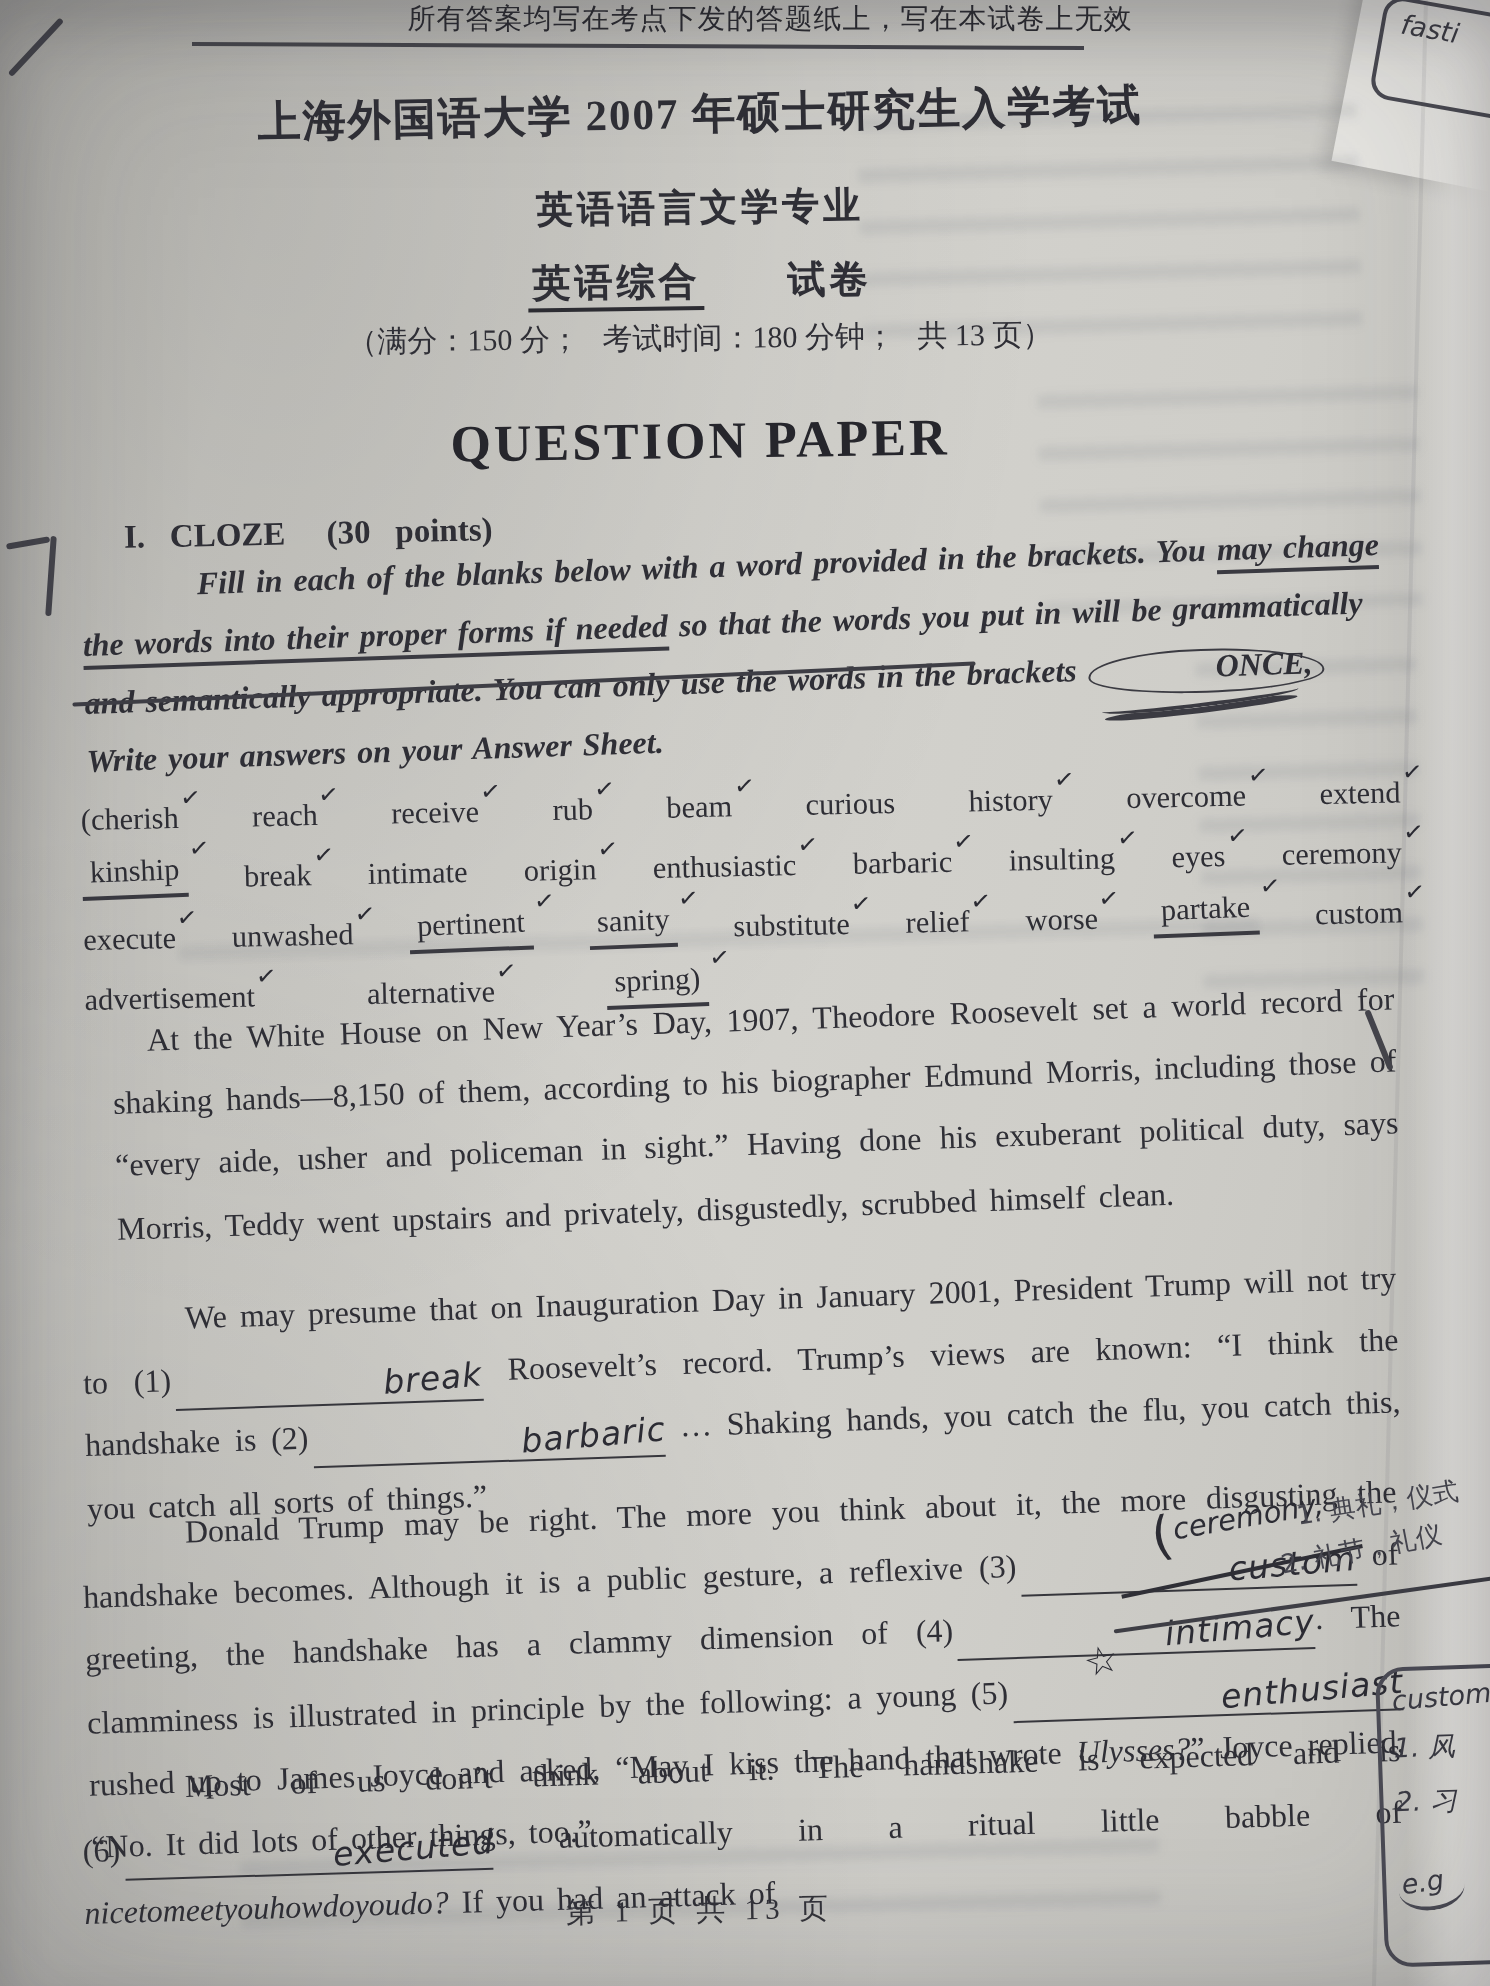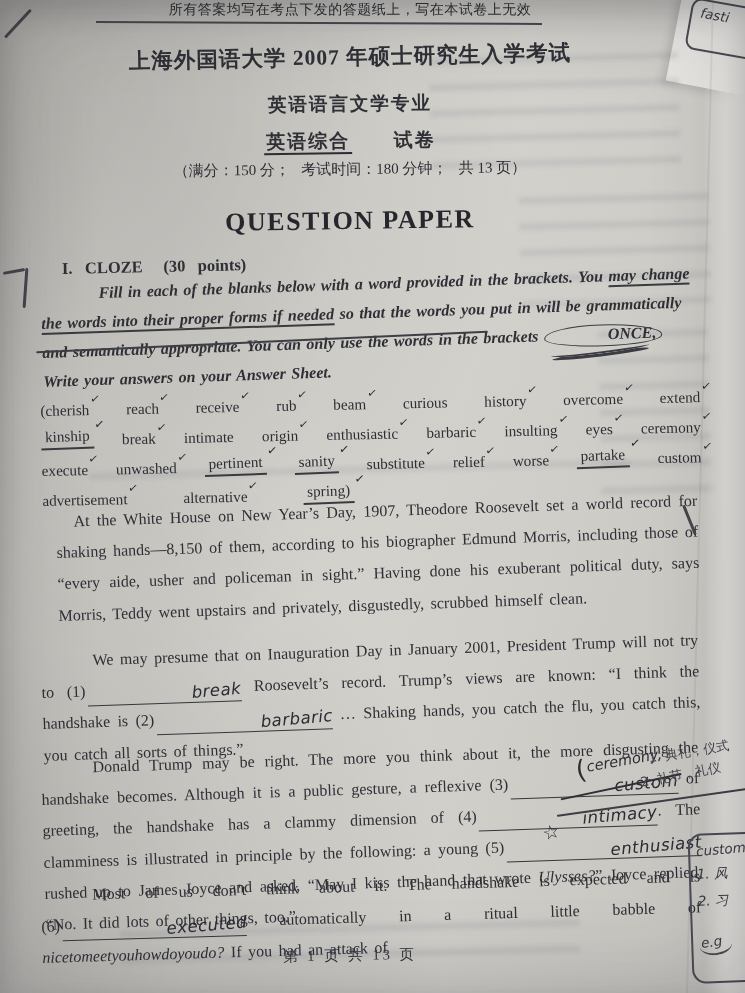--- a/index.html
+++ b/index.html
@@ -18,21 +18,21 @@
   .page-edge{right:0;top:0;width:42px;height:100%;
     background:linear-gradient(to right, rgba(236,235,231,0) 0, rgba(236,235,231,.75) 55%, #eceae6 100%);}
   .fold-line{right:44px;top:0;width:2px;height:100%;background:rgba(90,90,95,0.10);transform:skewX(-1.5deg);}
   .white-corner{left:676px;top:-26px;width:110px;height:118px;background:#e7e6e2;transform:rotate(11deg);
     box-shadow:-4px 4px 8px rgba(60,60,65,0.18);}
   .vignette{inset:0;box-shadow:inset 0 0 90px rgba(40,40,45,0.26), inset 0 14px 26px rgba(30,30,35,0.16);pointer-events:none;}
   
   .smudge{background:repeating-linear-gradient(to bottom, rgba(95,100,112,0.12) 0 7px, rgba(0,0,0,0) 7px 26px);
     filter:blur(2.2px);transform:rotate(-1.5deg);pointer-events:none;}
   
-  .notice{top:1px;font-size:14px;letter-spacing:0.5px;color:#2c2c32;}
+  .notice{top:1px;font-size:14px;letter-spacing:0.5px;color:#2c2c32;margin-left:35px;}
   .rule{top:22px;left:96px;width:446px;height:2px;background:#47474d;transform:rotate(0.25deg);}
   .t1{top:42px;font-size:21.5px;font-weight:bold;transform:rotate(-1.1deg);letter-spacing:1px;}
   .t2{top:91px;font-size:18.5px;font-weight:bold;transform:rotate(-0.8deg);letter-spacing:2px;}
   .t3{top:128px;font-size:19px;font-weight:bold;transform:rotate(-0.8deg);letter-spacing:2px;}
   .t3 .u3{border-bottom:2px solid #2c2c32;padding:0 2px 1px;}
   .meta{top:160px;font-size:15px;transform:rotate(-0.6deg);}
   .qp{top:206px;font-size:26px;font-weight:bold;letter-spacing:1.5px;transform:rotate(-0.8deg);color:#26262c;}
   .cloze-head{top:257px;left:62px;font-size:16.5px;font-weight:bold;transform:rotate(-1.2deg);}
   .instr{top:280px;left:40px;width:660px;font-style:italic;font-weight:bold;font-size:16px;line-height:1.82;
     text-indent:58px;transform:rotate(-1.9deg);transform-origin:left top;word-spacing:1.5px;}

